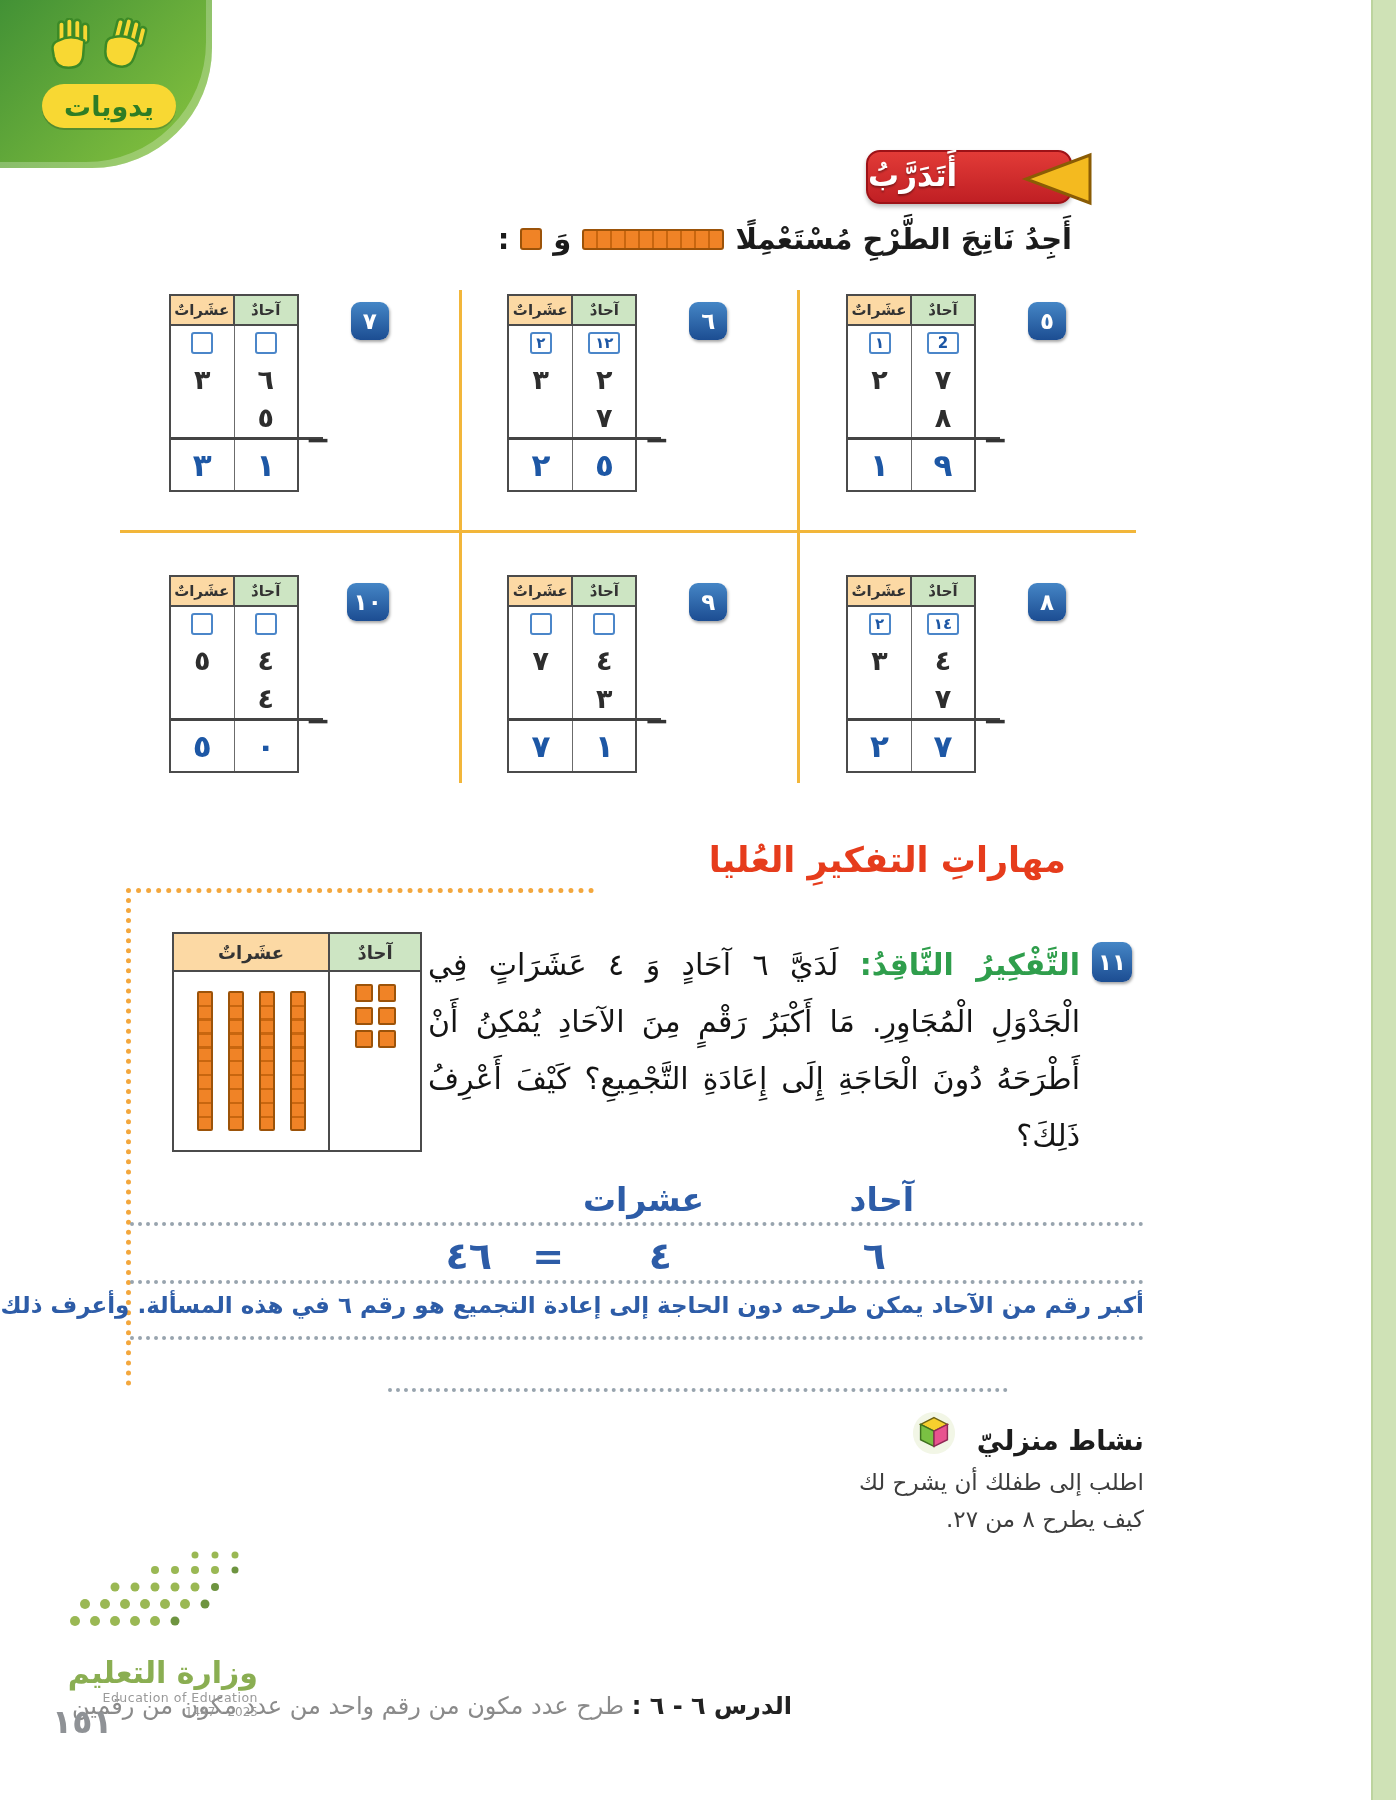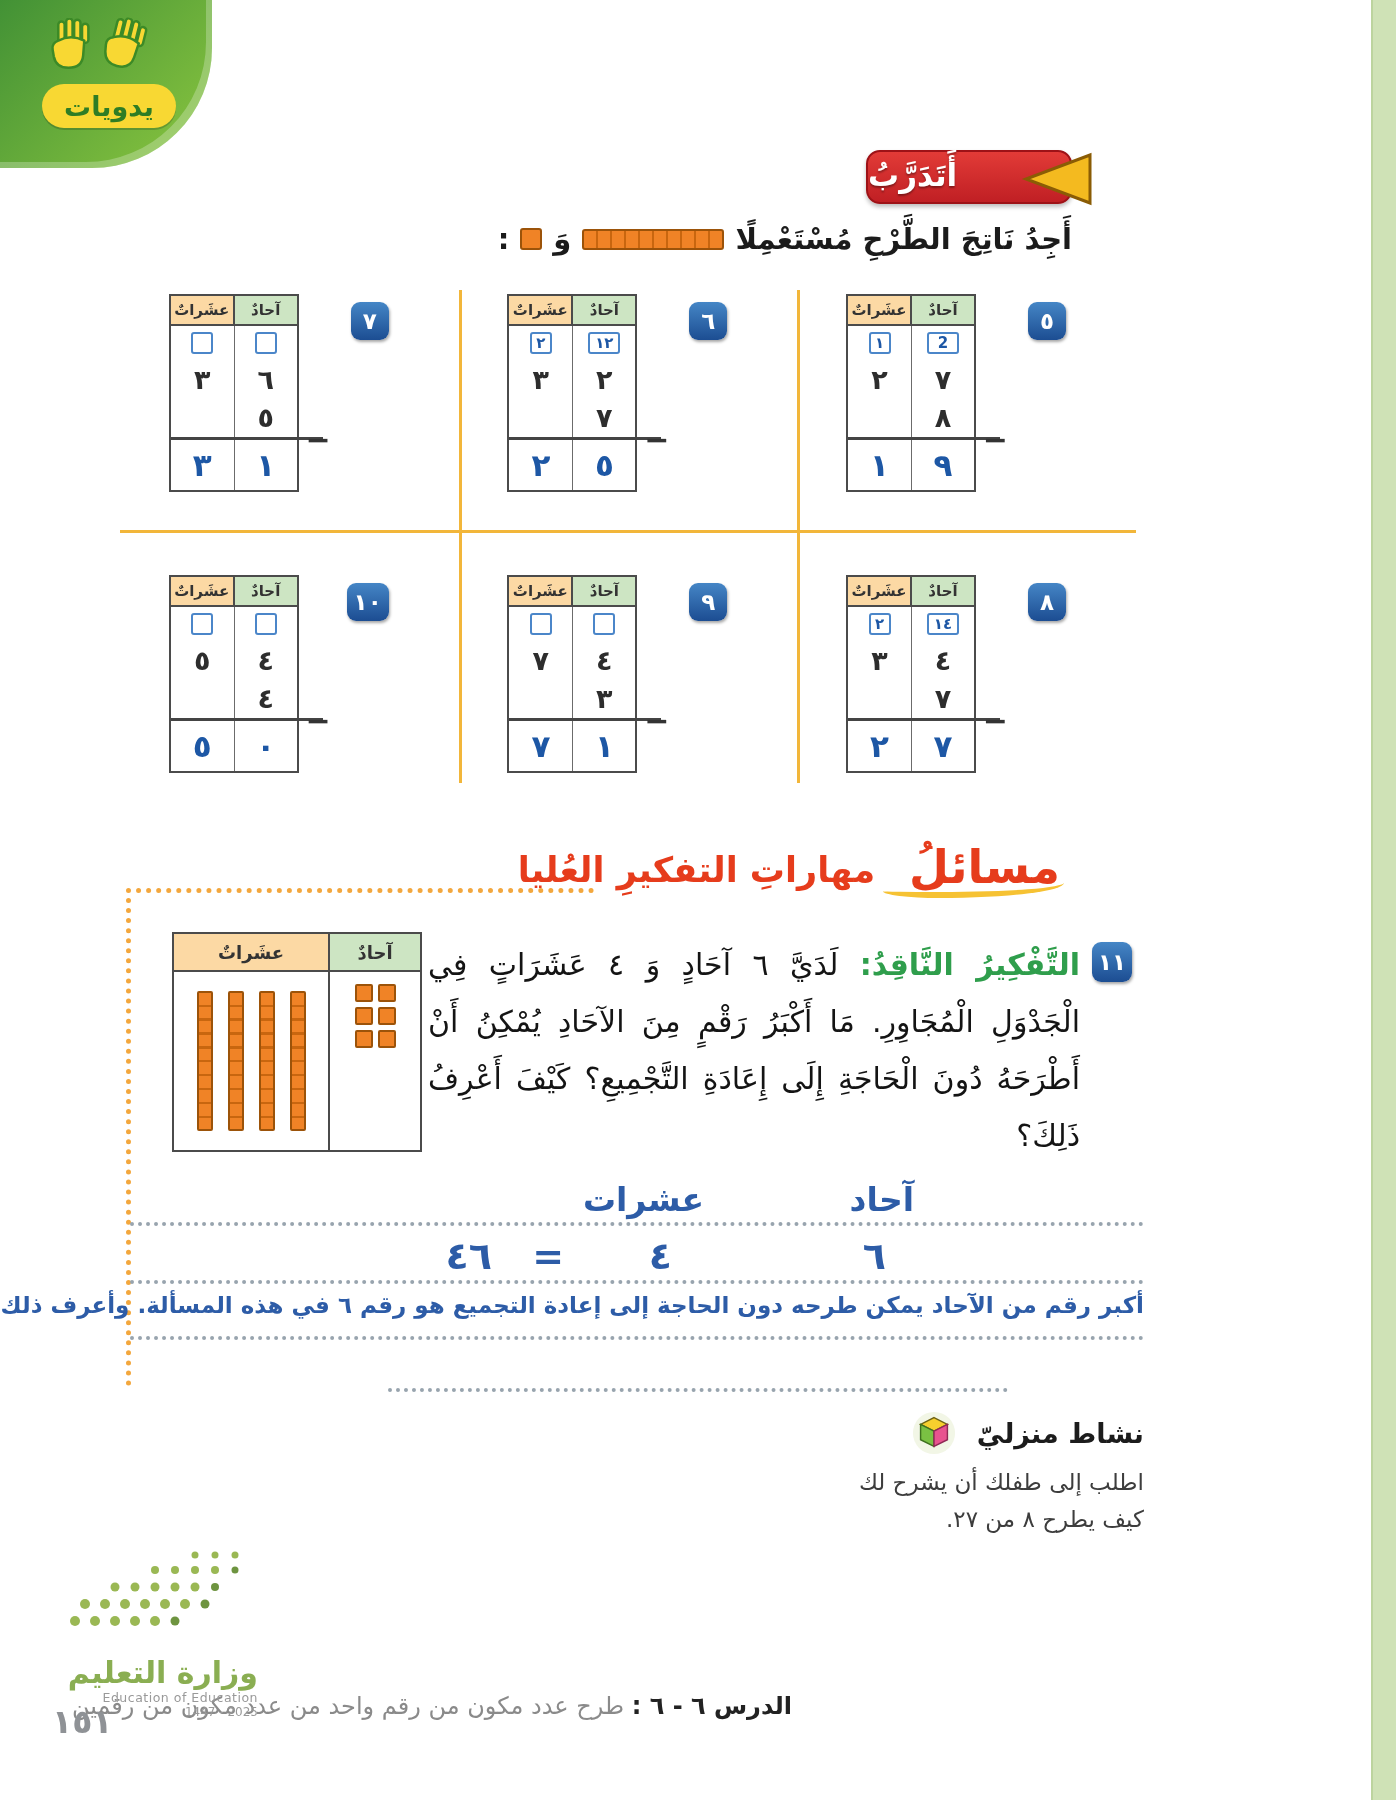--- a/index.html
+++ b/index.html
@@ -86,21 +86,21 @@
   .ans-val{font-size:38px;top:4px}
   .lbl-ones{right:230px}.lbl-tens{right:440px}
   .val-ones{right:258px}.val-tens{right:472px}.val-eq{right:580px}.val-total{right:652px}
   .exp-line{position:absolute;left:130px;width:1014px;text-align:center;color:#2d5ca7;font-weight:bold;white-space:nowrap}
   .exp1{top:1292px;height:48px;font-size:23px;border-bottom:4px dotted #98a4ae}
   .exp2{top:1344px;height:44px;font-size:24px}
   .dots-mid{position:absolute;top:1388px;left:388px;width:620px;border-top:4px dotted #98a4ae}
 
   
   .home{position:absolute;top:1410px;right:252px;width:400px;direction:rtl}
-  .home-head{display:flex;align-items:center;gap:20px}
+  .home-head{display:flex;align-items:flex-end;gap:20px}
   .home-title{font-size:27px;font-weight:bold;color:#1c1c1c}
   .home-lines{margin-top:8px;font-size:23px;color:#3d3d3d;line-height:37px;text-align:right}
   .lesson{position:absolute;top:1692px;right:604px;direction:rtl;white-space:nowrap;font-size:24px}
   .lesson-label{font-weight:bold;color:#222}
   .lesson-desc{color:#8a8a8a}
   .moe{position:absolute;top:1546px;left:48px;width:210px}
   .moe-ar{font-size:30px;font-weight:bold;color:#8aae52;margin-top:17px;letter-spacing:2px}
   .moe-en{font-size:12.5px;color:#999;letter-spacing:.5px}
   .moe-years{font-size:12px;color:#999;margin-top:0}
   .pagenum{position:absolute;top:1702px;left:52px;font-size:33px;font-weight:bold;color:#8f9296}
@@ -333,21 +333,20 @@
         <div class="pv-row row-result">
           <div class="pv-cell res">٥</div>
           <div class="pv-cell res">٠</div>
         </div>
       </div>
       <div class="minus">−</div>
     </div>
   </div>
 
   <div class="hots-title">
-    <span class="msael">مسائلُ</span>
     <span class="hots-rest">مهاراتِ التفكيرِ العُليا</span>
   </div>
   <div class="hdr-dots"></div>
   <div class="v-dots"></div>
 
   <div class="p11-badge">١١</div>
   <div class="p11-text">
     <span class="p11-lead">التَّفْكِيرُ النَّاقِدُ:</span>
     <span>لَدَيَّ ٦ آحَادٍ وَ ٤ عَشَرَاتٍ فِي الْجَدْوَلِ الْمُجَاوِرِ. مَا أَكْبَرُ رَقْمٍ مِنَ الآحَادِ يُمْكِنُ أَنْ أَطْرَحَهُ دُونَ الْحَاجَةِ إِلَى إِعَادَةِ التَّجْمِيعِ؟ كَيْفَ أَعْرِفُ ذَلِكَ؟</span>
   </div>

